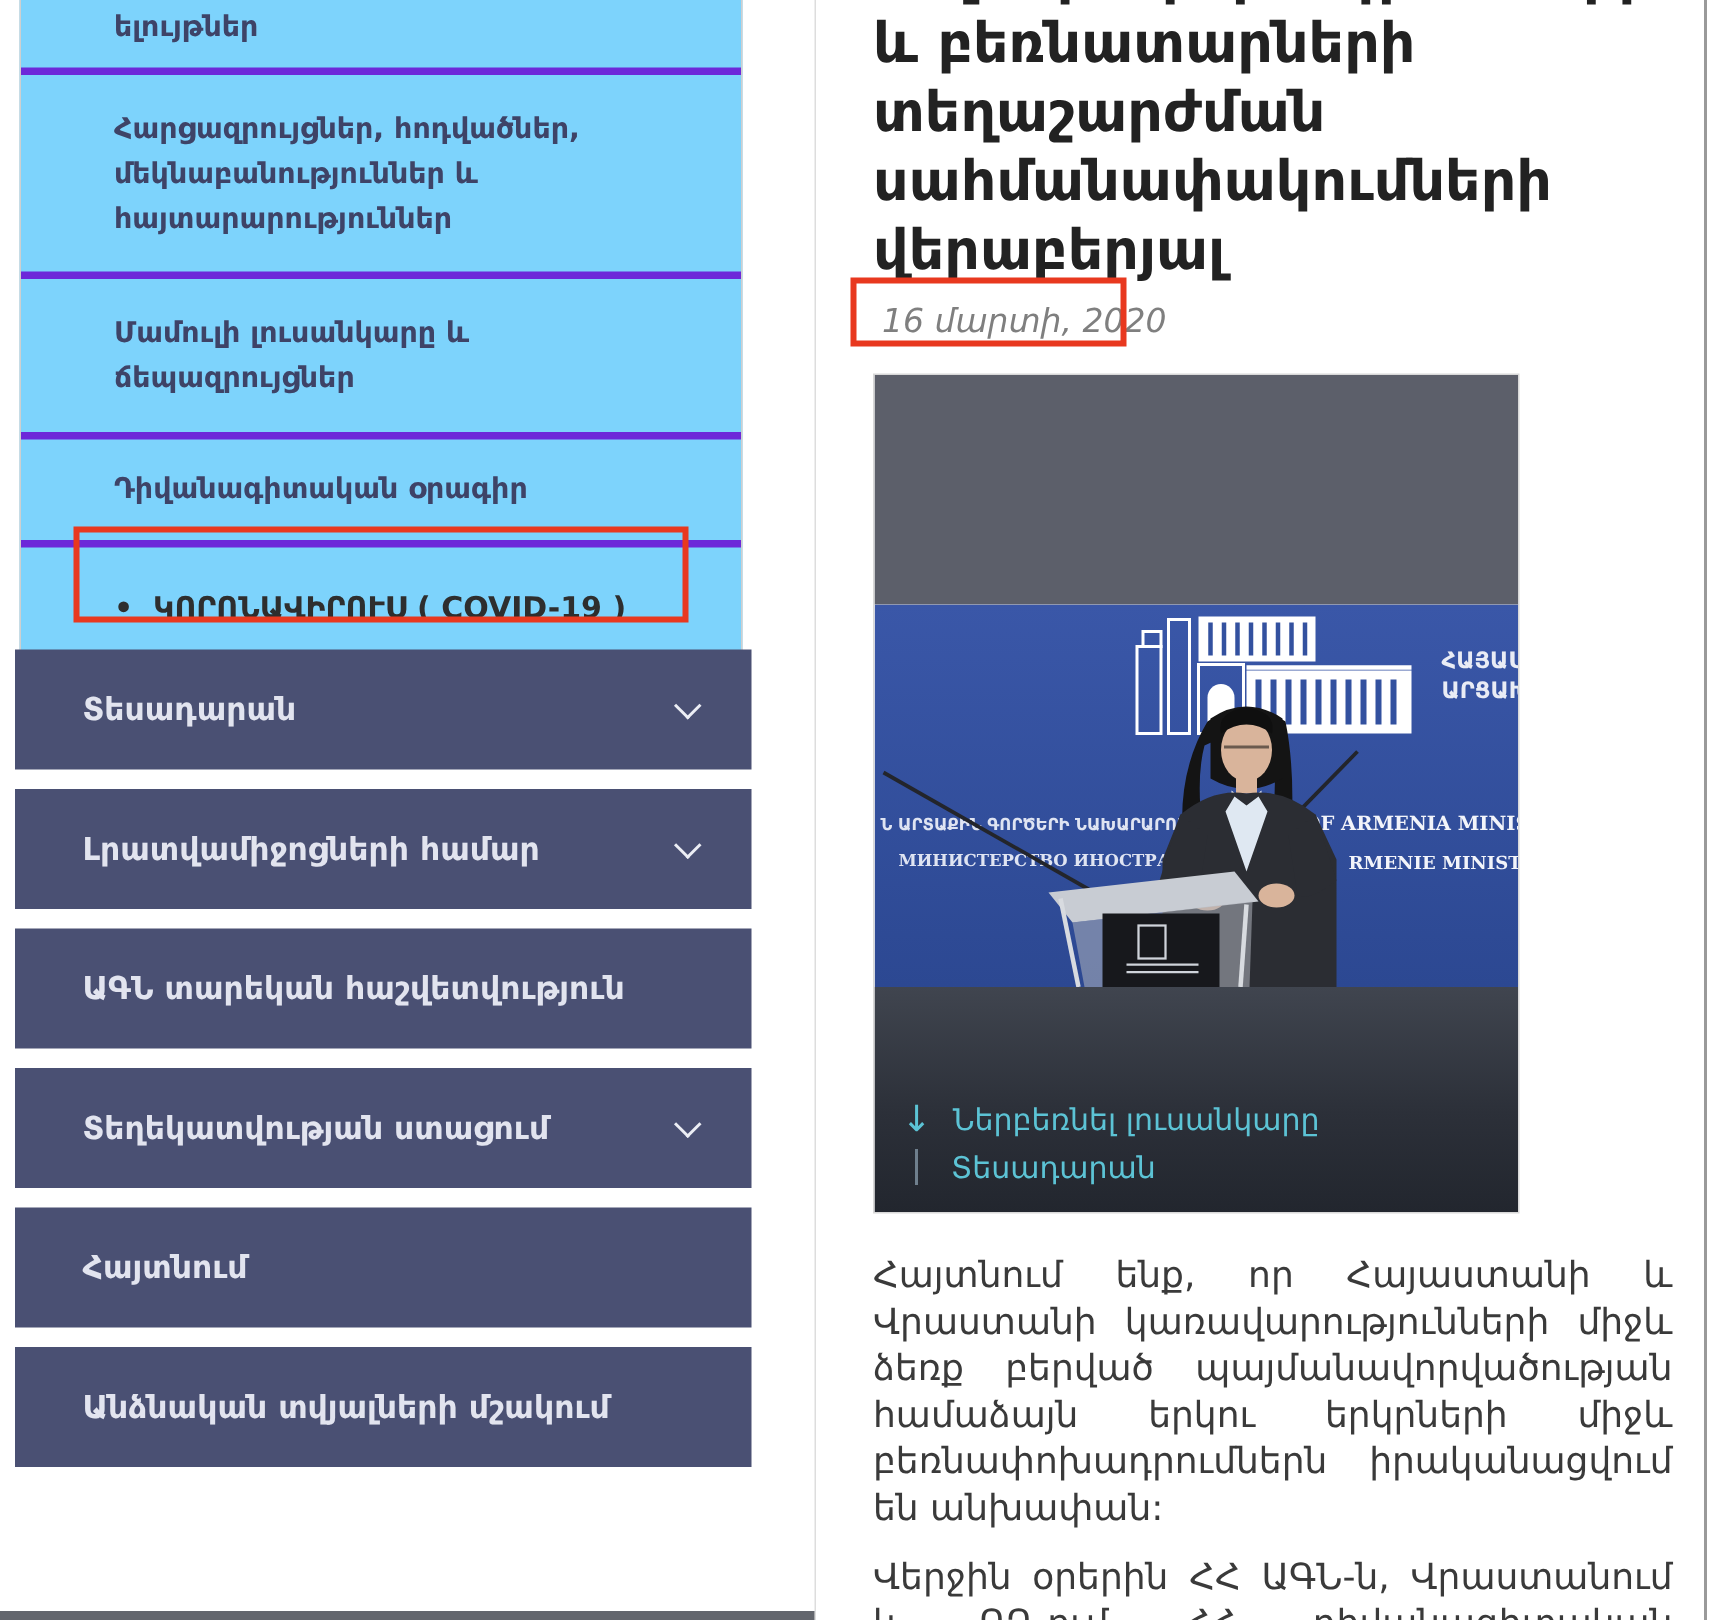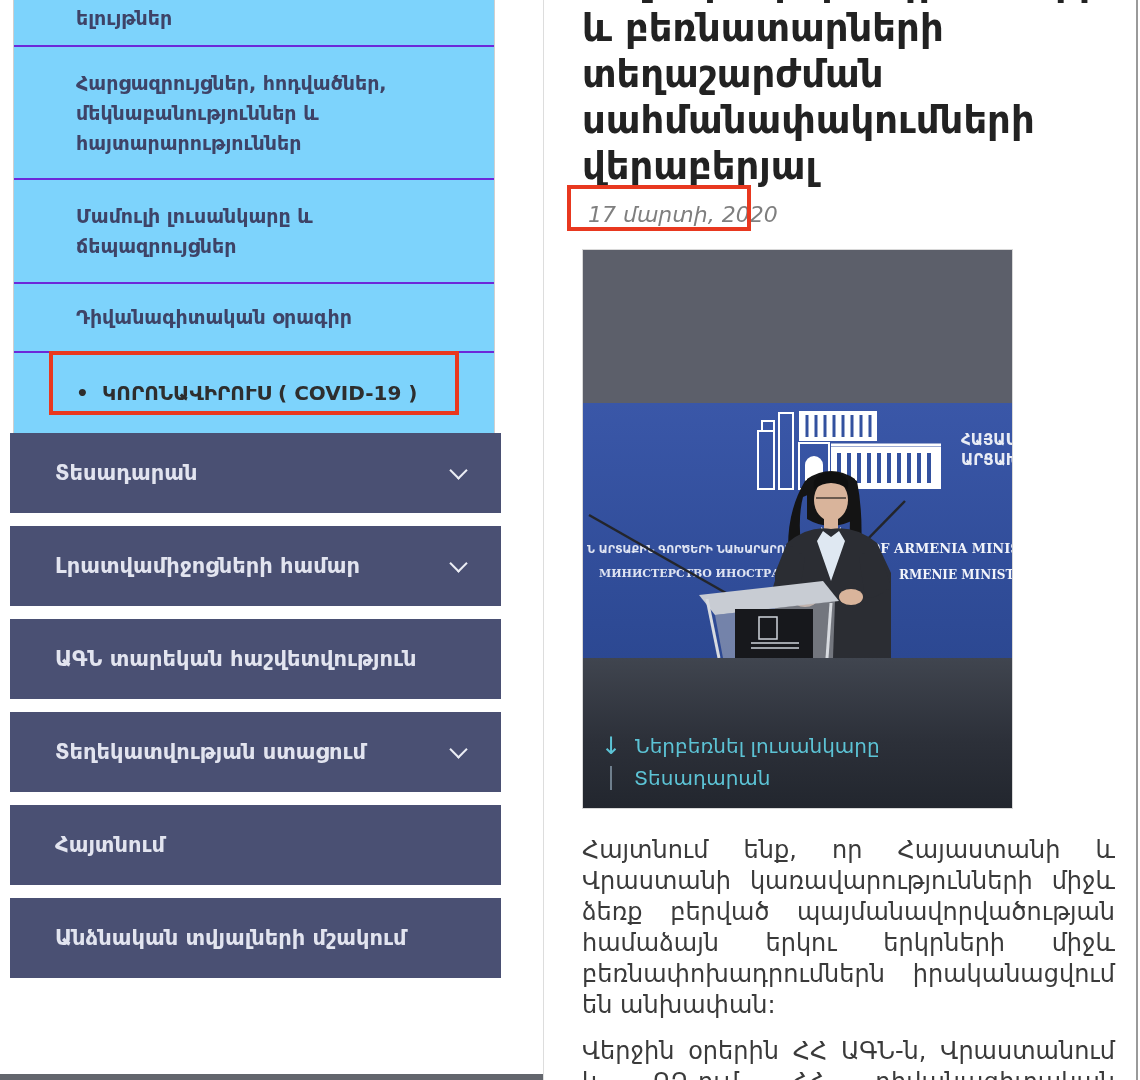--- a/index.html
+++ b/index.html
@@ -9,21 +9,21 @@
   }
   
   .menu-box{
     position:absolute;left:13px;top:0;width:482px;
     background:#7dd3fc;border:1px solid #cfcfcf;border-top:none;
     box-sizing:border-box;
   }
   .menu-item{
     padding:24px 30px 24px 62px;
     font-size:19px;line-height:30px;font-weight:bold;color:#3e4367;
-    border-top:2px solid #6d28d9;cursor:pointer;position:relative;
+    border-top:5px solid #6d28d9;cursor:pointer;position:relative;
   }
   .menu-box .menu-item:nth-of-type(1){border-top:none;padding-top:3px;padding-bottom:12px;}
   .menu-box .menu-item:nth-of-type(2){padding-top:21px;padding-bottom:20px;}
   .menu-box .menu-item:nth-of-type(3){padding-top:21px;padding-bottom:21px;}
   .menu-box .menu-item:nth-of-type(4){padding-top:18px;padding-bottom:19px;}
   .menu-box .menu-item:nth-of-type(5){padding-top:25px;padding-bottom:25px;color:#2e2e2e;font-size:20px;}
   .menu-item .bullet{display:inline-block;width:26px;color:#2e2e2e;}
   .accordion-list{position:absolute;left:10px;top:433px;width:491px;}
   .acc-bar{
     position:relative;height:80px;margin-bottom:13px;background:#4a5073;
@@ -109,21 +109,21 @@
 
   <h1 class="article-title">
 
   <div>Ուղևորափոխադրումների</div>
       <div>և բեռնատարների</div>
       <div>տեղաշարժման</div>
       <div>սահմանափակումների</div>
       <div>վերաբերյալ</div>
     </h1>
 
-  <div class="article-date">17 մարտի, 2020</div>
+  <div class="article-date">16 մարտի, 2020</div>
 
   <div class="photo-card">
     <div class="card-gray"></div>
 
     <div class="card-photo">
       <svg width="431" height="255" viewBox="0 0 431 255" xmlns="http://www.w3.org/2000/svg">
         <defs>
           <linearGradient id="bgblue" x1="0" y1="0" x2="0" y2="1">
             <stop offset="0" stop-color="#3a57a8"></stop>
               <stop offset="1" stop-color="#2c4892"></stop>

